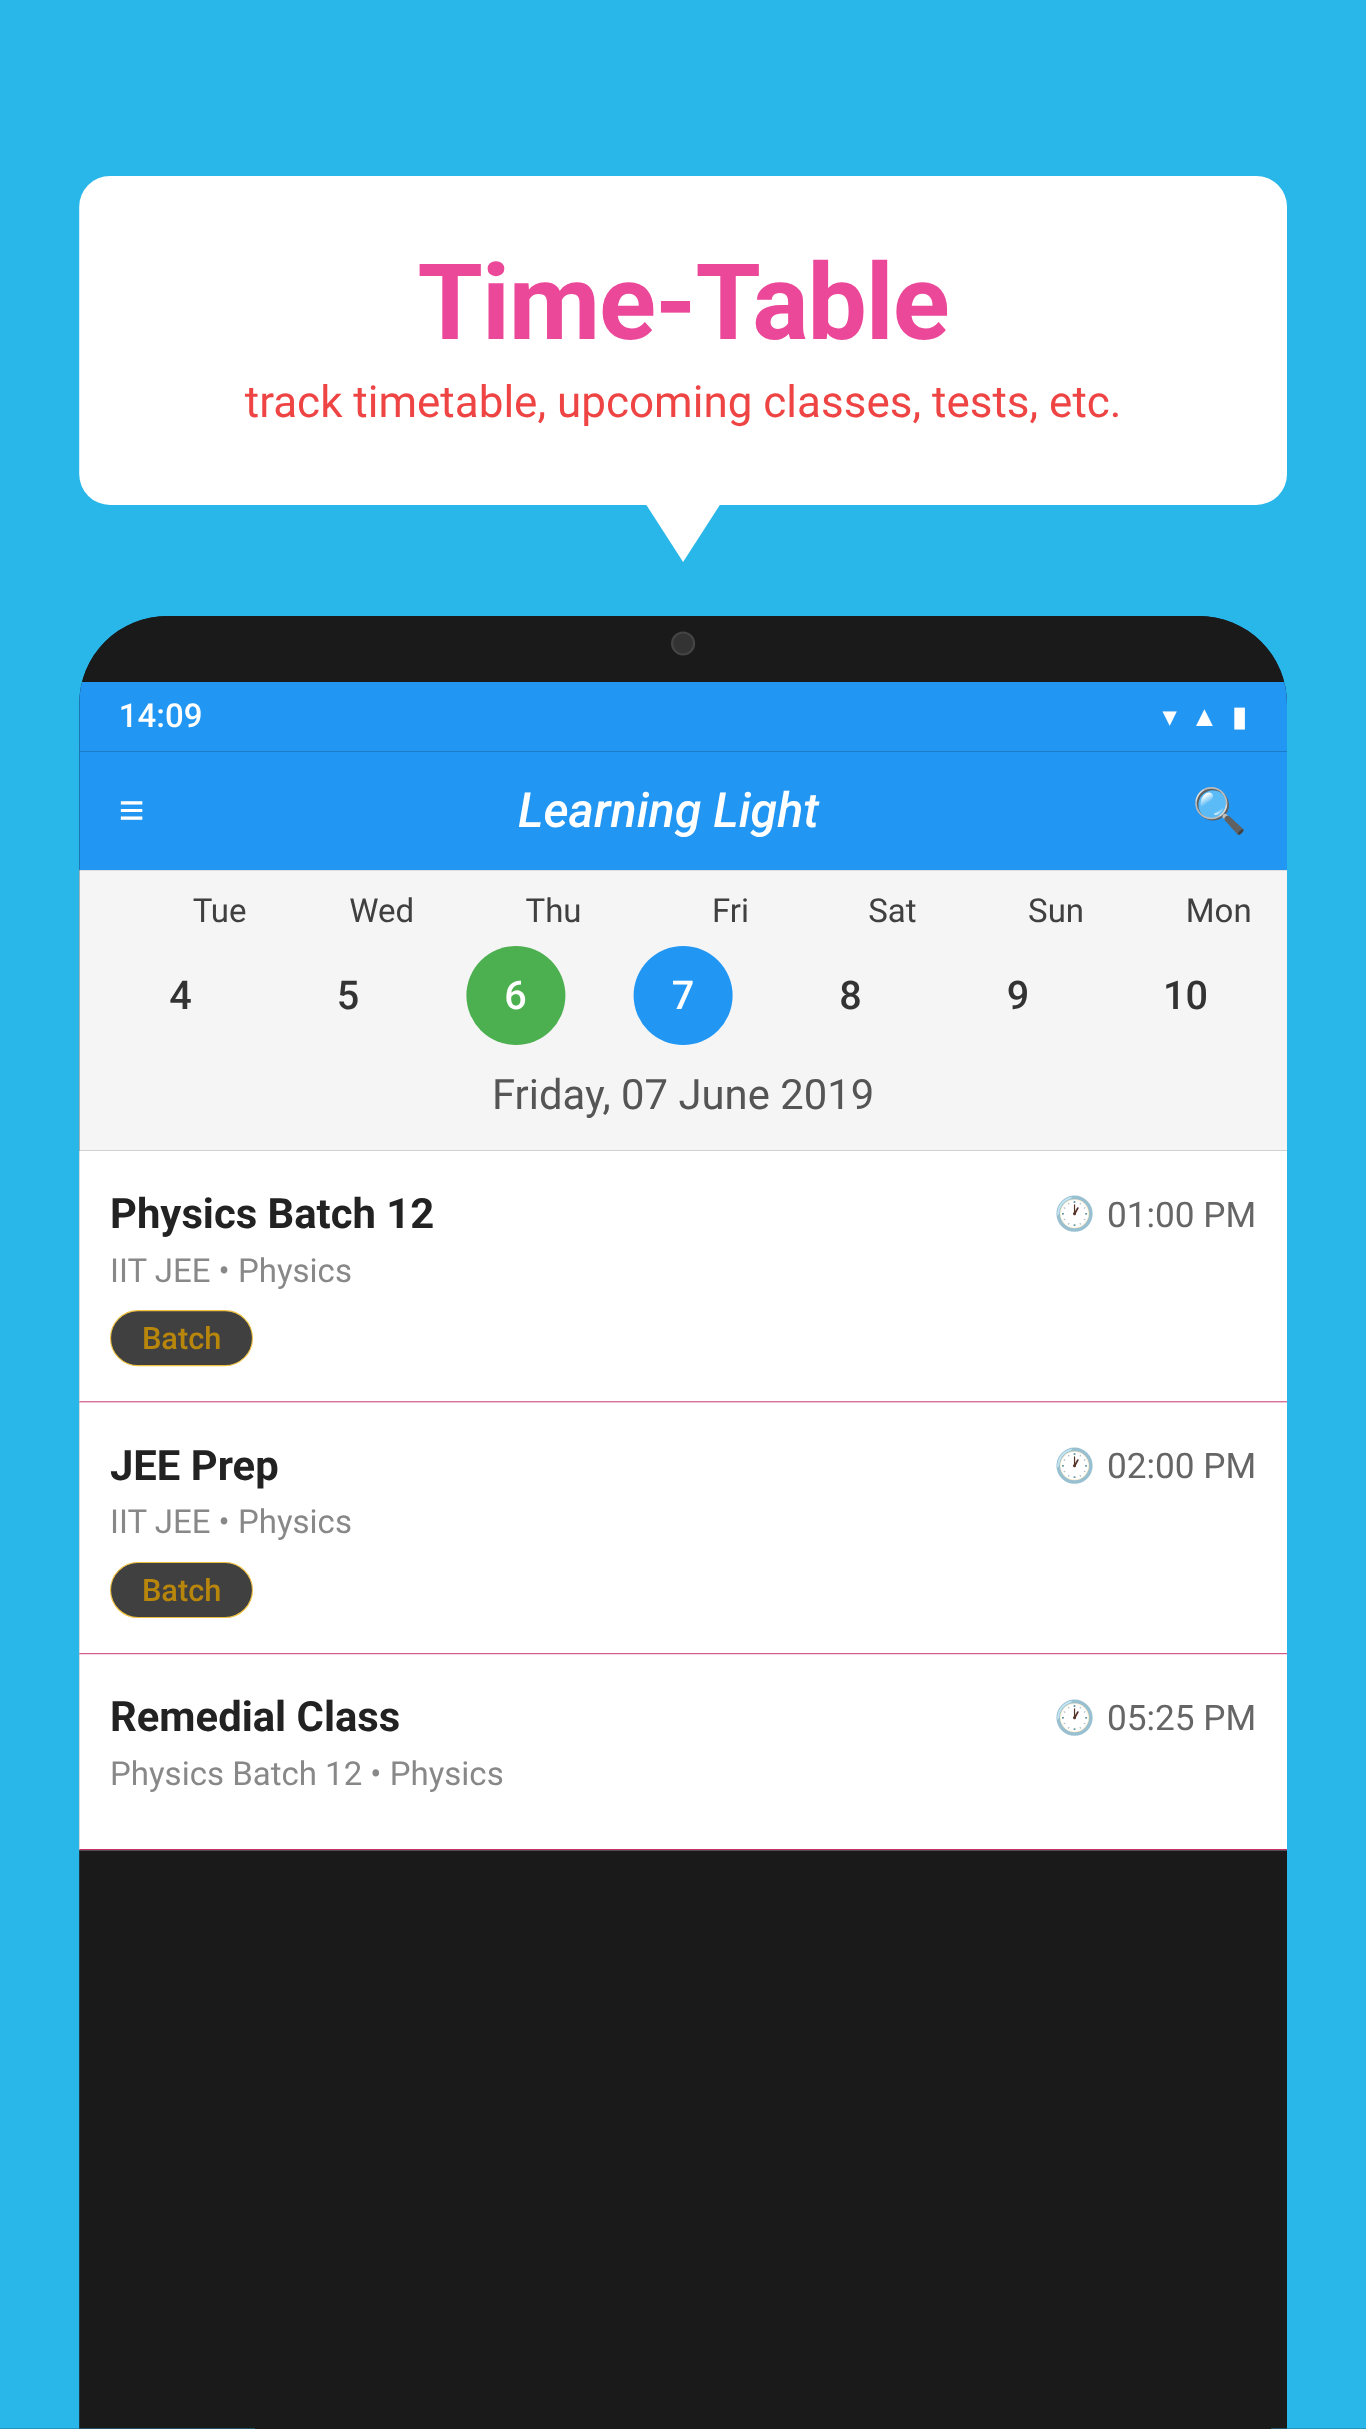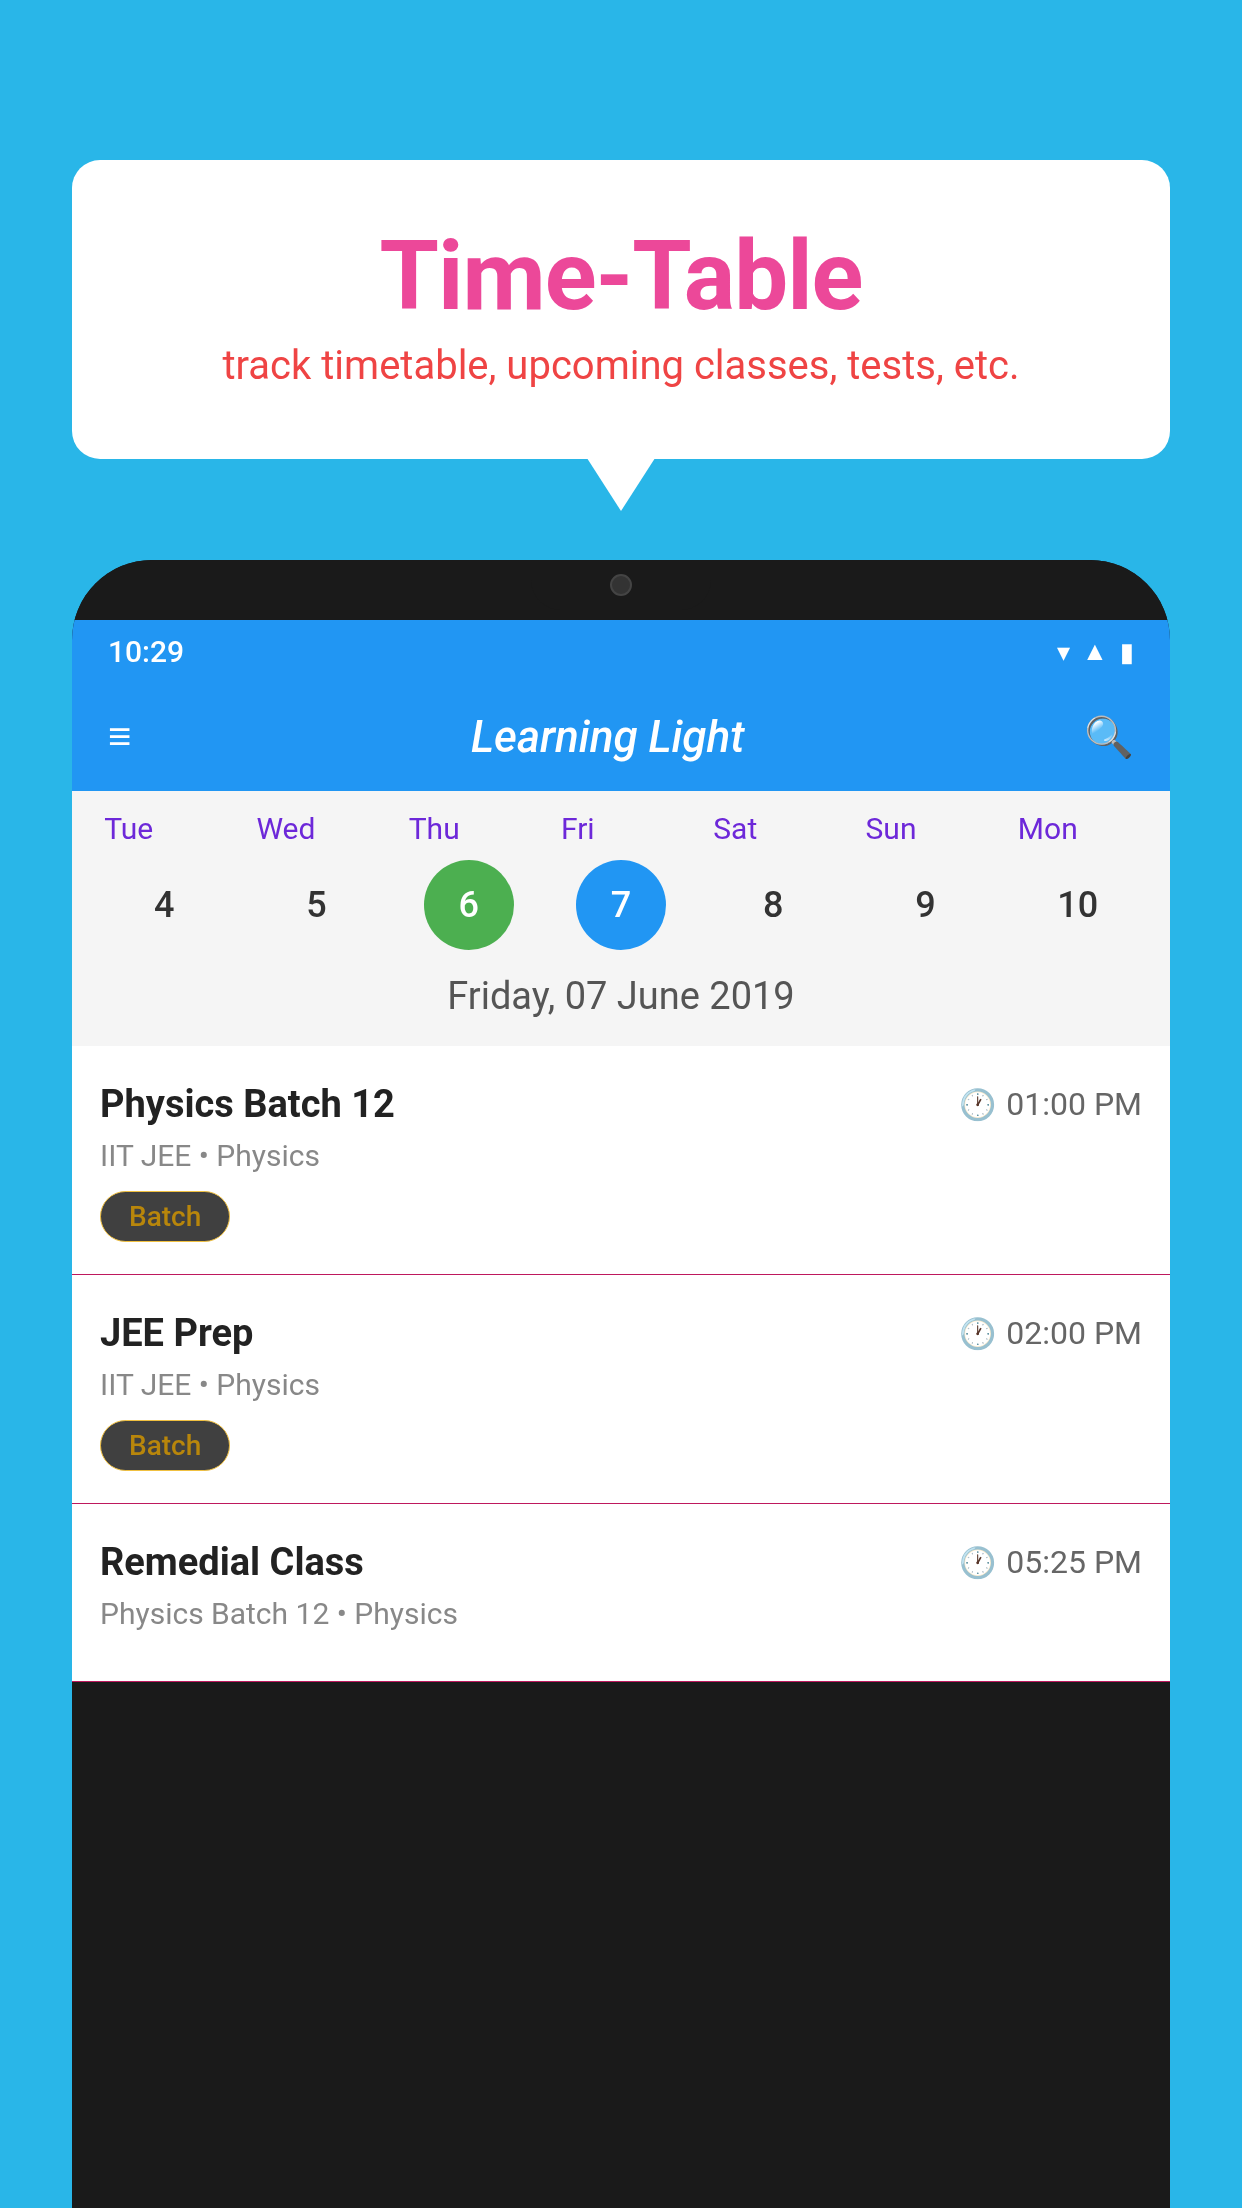--- a/index.html
+++ b/index.html
@@ -159,22 +159,22 @@
 
     .cal-days-row {
       display: flex;
       justify-content: space-around;
       padding: 0 16px;
       margin-bottom: 14px;
     }
 
     .cal-day-label {
       font-size: 30px;
-      color: #6d28d9;
-      text-align: left;
+      color: #404040;
+      text-align: right;
       width: 120px;
     }
 
     .cal-dates-row {
       display: flex;
       justify-content: space-around;
       padding: 0 16px;
       margin-bottom: 14px;
     }
 
@@ -273,21 +273,21 @@
 
 <div class="phone">
 
   <div class="phone-top-bar">
     <div class="phone-notch">
       <div class="phone-camera"></div>
     </div>
   </div>
 
   <div class="status-bar">
-    <span class="status-time">10:29</span>
+    <span class="status-time">14:09</span>
     <div class="status-icons">
       <span>▾</span>
       <span>▲</span>
       <span>▮</span>
     </div>
   </div>
 
   <div class="app-header">
     <span class="header-menu">≡</span>
     <span class="header-title">Learning Light</span>

